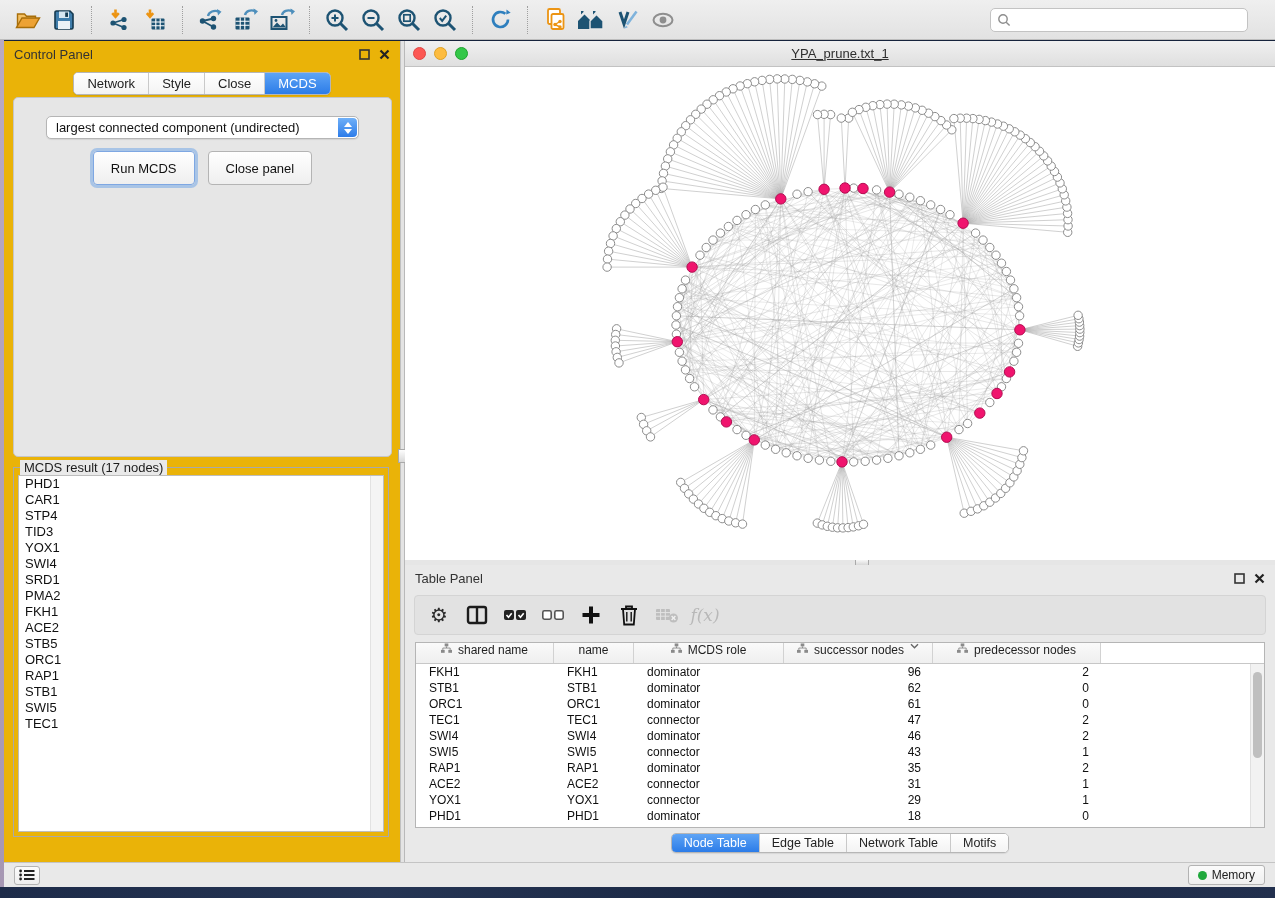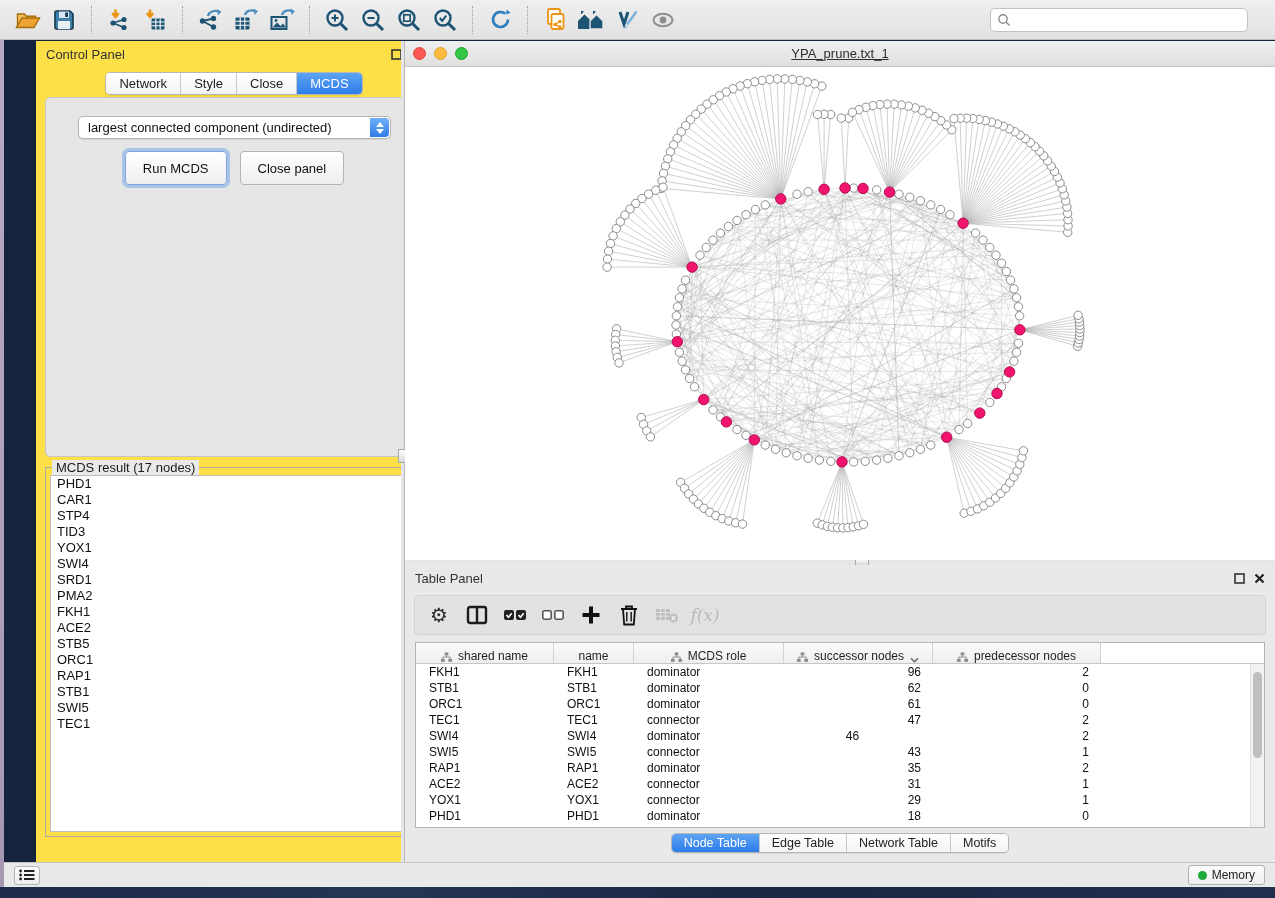--- a/index.html
+++ b/index.html
@@ -25,21 +25,21 @@
   
   .status-bar { position:absolute; left:4px; top:862px; width:1271px; height:25px;
     background:#e9e9e9; border-top:1px solid #c4c4c4; display:flex; align-items:center; padding:0 10px; }
   .list-btn { width:26px; height:19px; background:linear-gradient(#fbfbfb,#eee); border:1px solid #b3b3b3;
     border-radius:3px; display:flex; align-items:center; justify-content:center; }
   .memory-btn { margin-left:auto; height:20px; background:linear-gradient(#fbfbfb,#efefef); border:1px solid #b3b3b3;
     border-radius:3px; display:flex; align-items:center; gap:5px; padding:0 9px; font-size:12px; color:#222; }
   .memory-dot { width:9px; height:9px; border-radius:50%; }
 
   
-  .control-panel { position:absolute; left:4px; top:41px; width:397px; height:821px; background:#fde047; border-right:1px solid #c0c0c0;margin-left:32px; }
+  .control-panel { position:absolute; left:4px; top:41px; width:397px; height:821px; background:#eab308; border-right:1px solid #c0c0c0; }
   .panel-header { height:26px; display:flex; align-items:center; padding:0 10px; font-size:13px; color:#333; }
   .panel-header .win-icons { margin-left:auto; display:flex; gap:9px; align-items:center; }
   .ctrl-tabs-row { display:flex; justify-content:center; margin-top:5px; }
   .segmented { display:inline-flex; border:1px solid #b6b6b6; border-radius:5px; overflow:hidden; background:#fff;
     box-shadow:0 1px 1px rgba(0,0,0,.08); }
   .seg { padding:3px 13px; font-size:13px; color:#222; border-left:1px solid #c9c9c9; background:linear-gradient(#fff,#f3f3f3); white-space:nowrap; }
   .seg:first-child { border-left:none; }
   .seg.active { background:linear-gradient(#5ea4f5,#2c7ce8); color:#fff; }
   .mcds-box { position:absolute; left:9px; top:56px; width:379px; height:360px; background:#e6e6e6;
     border:1px solid #c6c6c6; border-radius:5px; padding-top:18px; }
@@ -84,21 +84,21 @@
   .table-panel { position:absolute; left:405px; top:565px; width:870px; height:297px; background:#e9e9e9; }
   .tp-toolbar { margin:4px 9px 0 9px; height:40px; background:#e2e2e2; border:1px solid #d4d4d4; border-radius:4px;
     display:flex; align-items:center; padding:0 8px; gap:6px; }
   .tp-btn { width:32px; height:30px; display:flex; align-items:center; justify-content:center; font-size:20px; color:#2b2b2b; border-radius:3px; }
   .tp-btn.disabled { opacity:.5; }
   .fx-text { font:italic 17px "DejaVu Serif", serif; color:#8f8f8f; }
   .gear-glyph { font-size:20px; line-height:1; color:#2b2b2b; font-family:"DejaVu Sans", sans-serif; }
 
   .data-table { position:absolute; left:10px; top:77px; width:850px; height:186px; background:#fff; border:1px solid #b5b5b5; }
   .dt-head { display:flex; height:21px; border-bottom:1px solid #c7c7c7; }
-  .dt-hcell { background:linear-gradient(#fafafa,#efefef); border-right:1px solid #d2d2d2; display:flex; align-items:flex-end;
+  .dt-hcell { background:linear-gradient(#fafafa,#efefef); border-right:1px solid #d2d2d2; display:flex; align-items:flex-start;
     justify-content:center; gap:6px; font-size:12px; color:#1f1f1f; }
   .dt-body { position:absolute; left:0; top:21px; right:14px; bottom:0; overflow:hidden; }
   .dt-row { display:flex; height:16px; align-items:center; }
   .dt-cell { font-size:12px; color:#101010; white-space:nowrap; overflow:hidden; }
   .dt-cell.left { text-align:left; padding-left:13px; }
   .dt-cell.right { text-align:right; padding-right:12px; }
   .dt-scroll { position:absolute; right:0; top:21px; bottom:0; width:14px; background:#f2f2f2; border-left:1px solid #e0e0e0; }
   .dt-thumb { position:absolute; left:2px; top:8px; width:9px; height:86px; background:#bfbfbf; border-radius:5px; }
 
   .tp-tabs-row { position:absolute; left:0; right:0; top:268px; display:flex; justify-content:center; }
@@ -1200,21 +1200,21 @@
           <div class="dt-cell left" style="width: 138px;">TEC1</div>
           <div class="dt-cell left" style="width: 80px;">TEC1</div>
           <div class="dt-cell left" style="width: 150px;">connector</div>
           <div class="dt-cell right" style="width: 149px;">47</div>
           <div class="dt-cell right" style="width: 168px;">2</div>
         </div>
         <div class="dt-row">
           <div class="dt-cell left" style="width: 138px;">SWI4</div>
           <div class="dt-cell left" style="width: 80px;">SWI4</div>
           <div class="dt-cell left" style="width: 150px;">dominator</div>
-          <div class="dt-cell right" style="width: 149px; text-align: center;">46</div>
+          <div class="dt-cell right" style="width: 149px;">46</div>
           <div class="dt-cell right" style="width: 168px;">2</div>
         </div>
         <div class="dt-row">
           <div class="dt-cell left" style="width: 138px;">SWI5</div>
           <div class="dt-cell left" style="width: 80px;">SWI5</div>
           <div class="dt-cell left" style="width: 150px;">connector</div>
           <div class="dt-cell right" style="width: 149px;">43</div>
           <div class="dt-cell right" style="width: 168px;">1</div>
         </div>
         <div class="dt-row">

